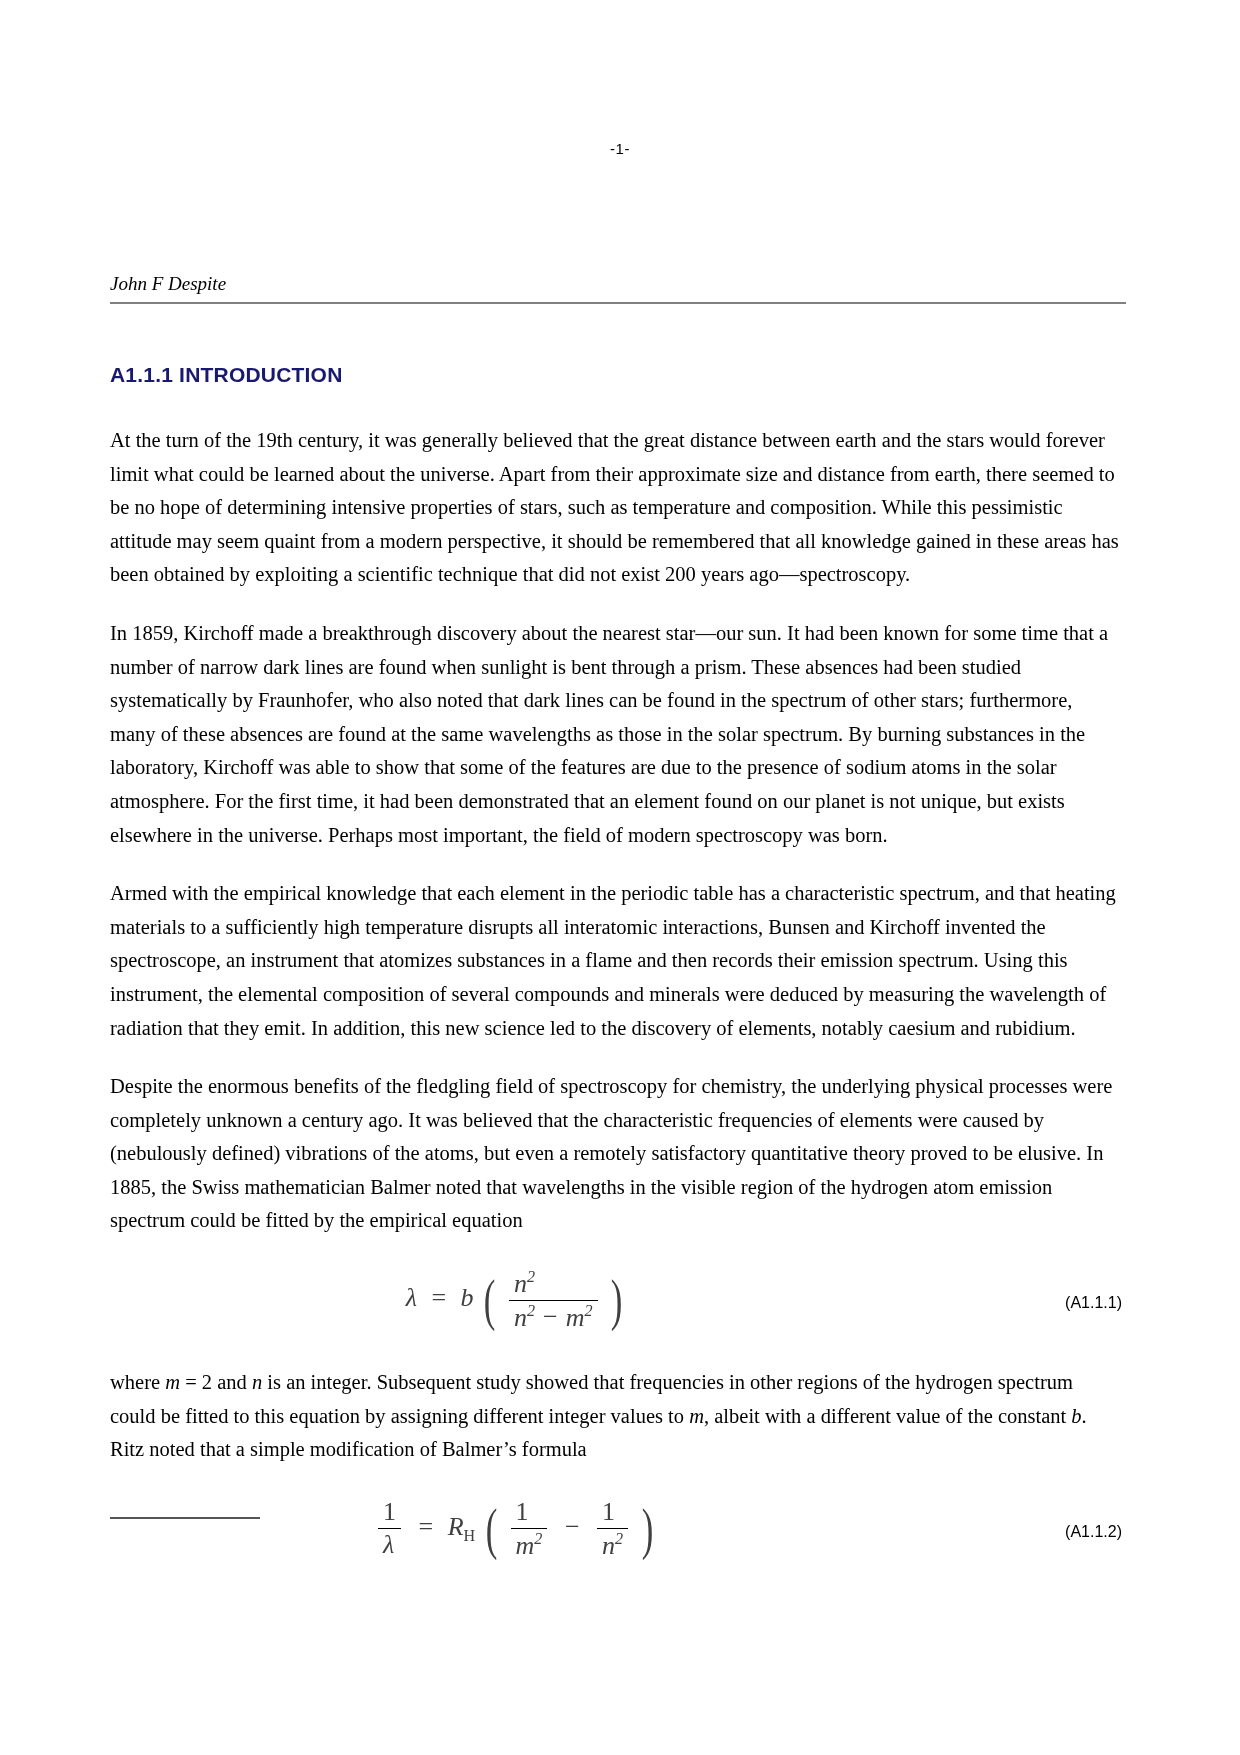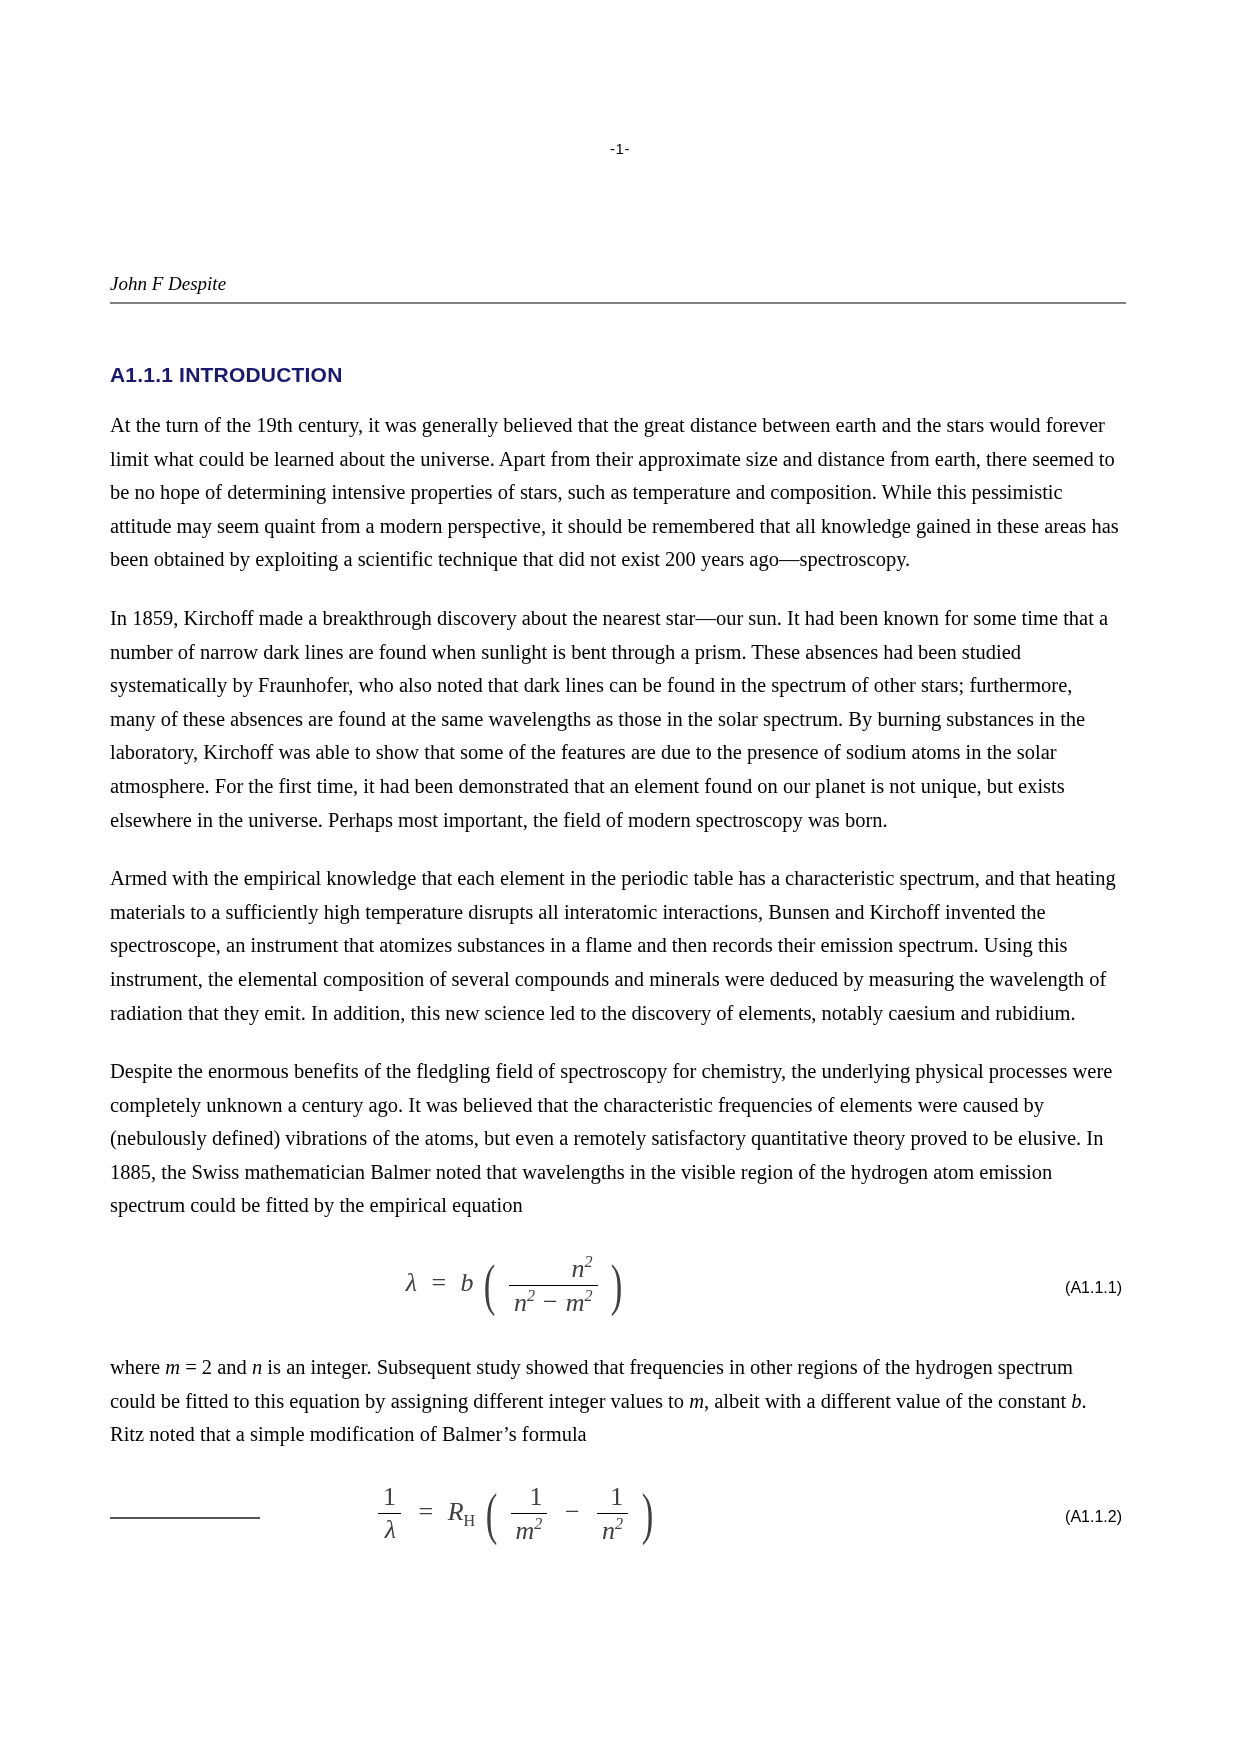--- a/index.html
+++ b/index.html
@@ -82,21 +82,21 @@
     font-size: 21px;
     font-weight: bold;
     color: #191970;
     letter-spacing: 0.2px;
     text-align: center;
   }
 
   
   .body-flow {
     position: absolute;
-    top: 409px;
+    top: 424px;
     left: 110px;
     width: 1012px;
   }
   .para {
     font-family: "Liberation Serif", "DejaVu Serif", serif;
     font-size: 20.5px;
     line-height: 33.6px;
     color: #000000;
     margin: 0 0 25px 0;
     text-align: left;
@@ -131,21 +131,21 @@
   
   .math { display: inline-block; vertical-align: middle; white-space: nowrap; }
   .math i, .math .var {
     font-style: italic;
     font-family: "Liberation Serif", "DejaVu Serif", serif;
   }
   .op { margin: 0 8px; font-style: normal; }
   .frac {
     display: inline-block;
     vertical-align: middle;
-    text-align: right;
+    text-align: left;
     line-height: 1.15;
     margin: 0 3px;
   }
   .frac .num { display: block; padding: 0 5px 1px 5px; }
   .frac .den { display: block; padding: 1px 5px 0 5px; border-top: 1.4px solid #000; }
   .paren {
     display: inline-block;
     vertical-align: middle;
     font-size: 58px;
     line-height: 0.72;

